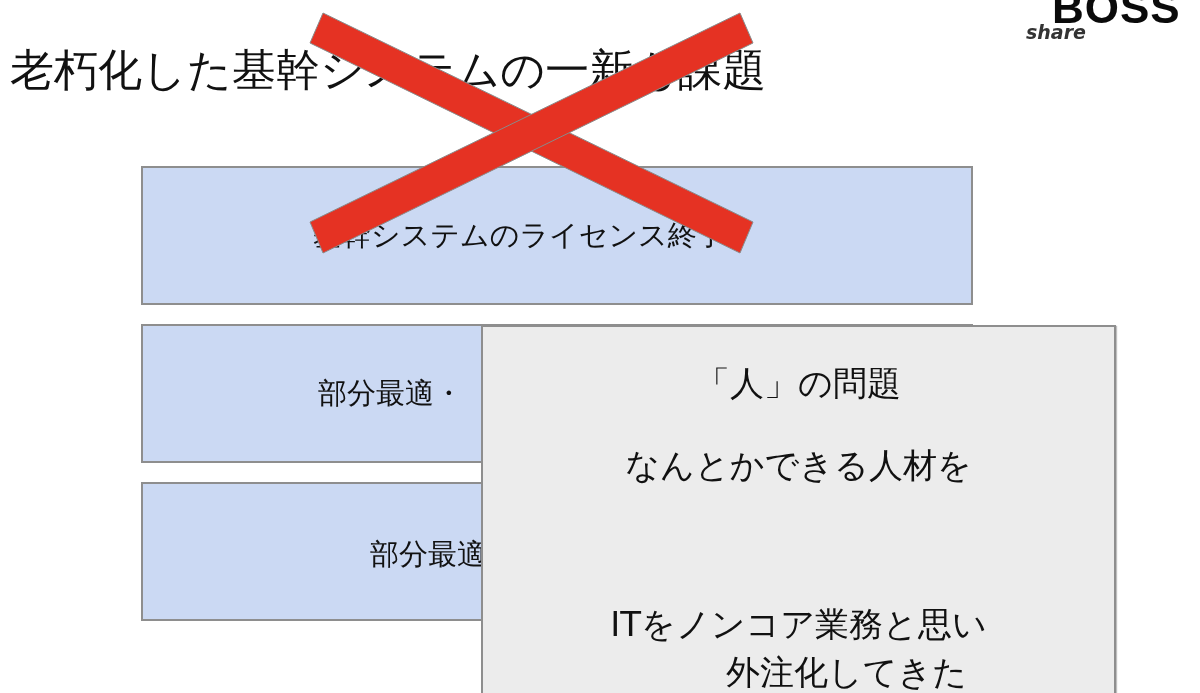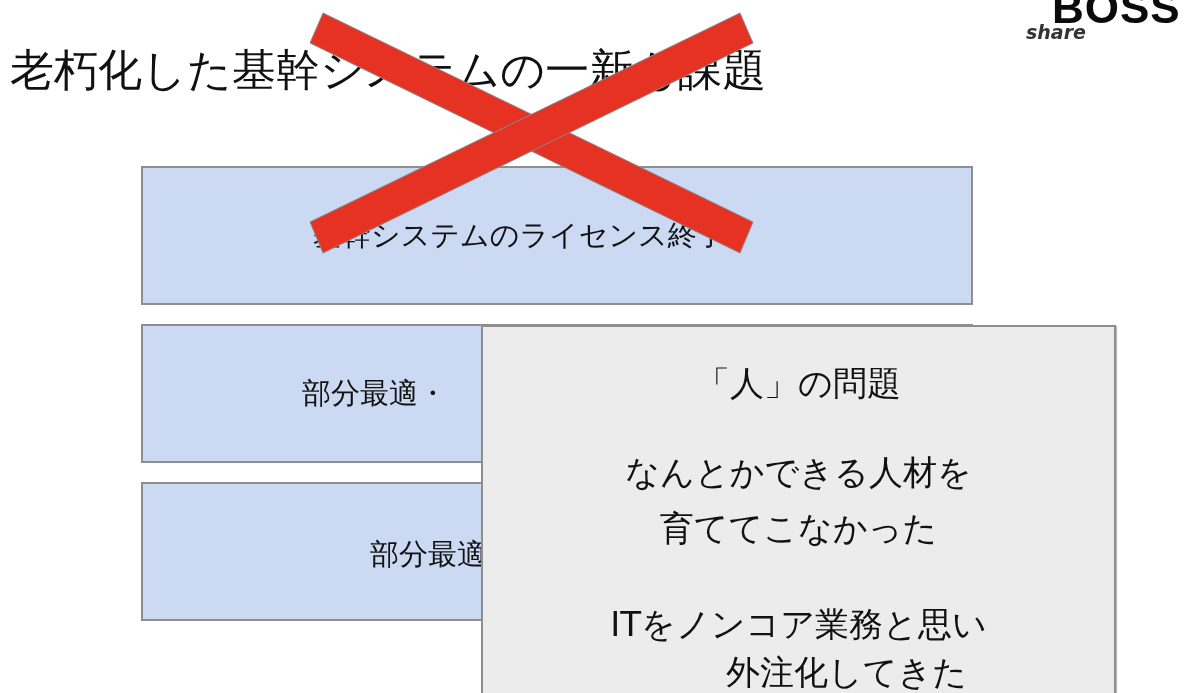--- a/index.html
+++ b/index.html
@@ -54,33 +54,32 @@
   <div class="logo">
     <div class="logo-boss">BOSS</div>
     <div class="logo-share">share</div>
   </div>
 
   <div class="box" style="left:141px; top:166px; width:832px; height:139px;">
     <div class="box-text" style="left:170px; top:47px;">基幹システムのライセンス終了</div>
   </div>
 
   <div class="box" style="left:141px; top:324px; width:832px; height:139px;">
-    <div class="box-text" style="left:159px; top:47px;">部分最適・</div>
+    <div class="box-text" style="left:175px; top:47px;">部分最適・</div>
   </div>
 
   <div class="box" style="left:141px; top:482px; width:832px; height:139px;">
     <div class="box-text" style="left:227px; top:50px;">部分最適</div>
   </div>
 
   <svg class="cross" viewBox="0 0 1200 693">
     <polygon points="323,13 753,222 740,253 310,43" fill="#e53223" stroke="#8a8a8a" stroke-width="1"></polygon>
     <polygon points="740,13 753,43 323,253 310,222" fill="#e53223" stroke="#8a8a8a" stroke-width="1"></polygon>
   </svg>
 
   <div class="overlay">
     <div class="overlay-line" style="top:33px;">「人」の問題</div>
-    <div class="overlay-line" style="top:125px;font-family:Liberation Mono, monospace;">なんとかできる人材を</div>
-    <div class="overlay-line" style="top:178px;">育ててこなかった</div>
+    <div class="overlay-line" style="top:115px;">なんとかできる人材を</div>
     <div class="overlay-line" style="top:274px;">ITをノンコア業務と思い</div>
     <div class="overlay-line" style="top:322px;padding-left:48px;">外注化してきた</div>
   </div>
 
 </div>
 
 </body></html>

